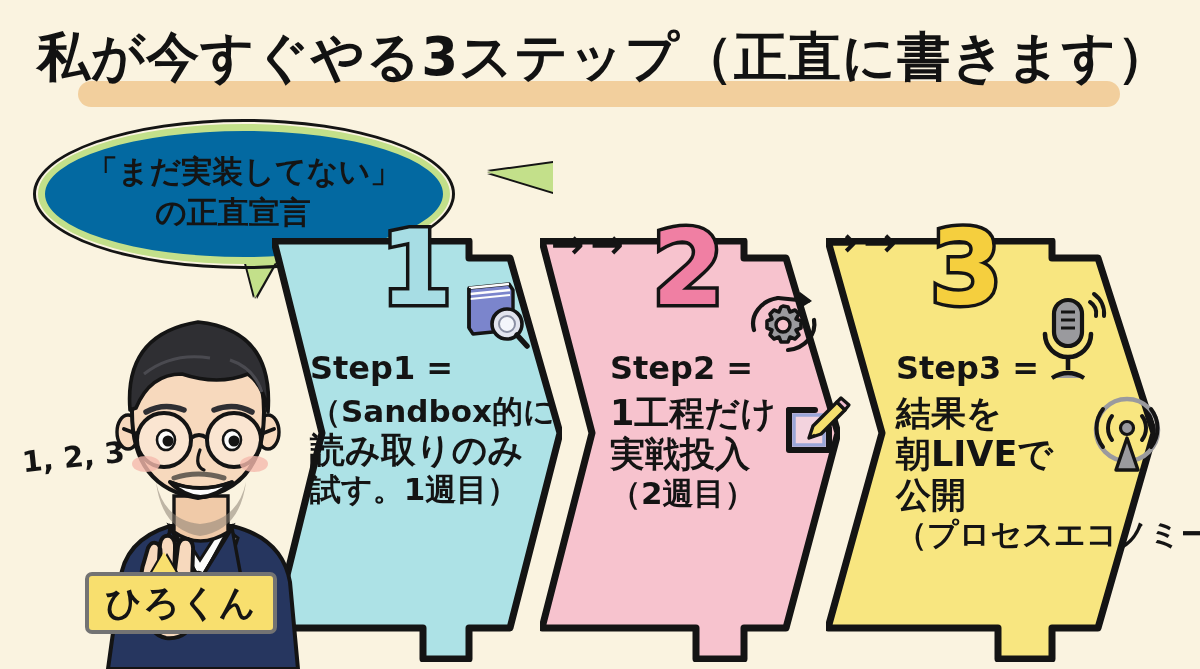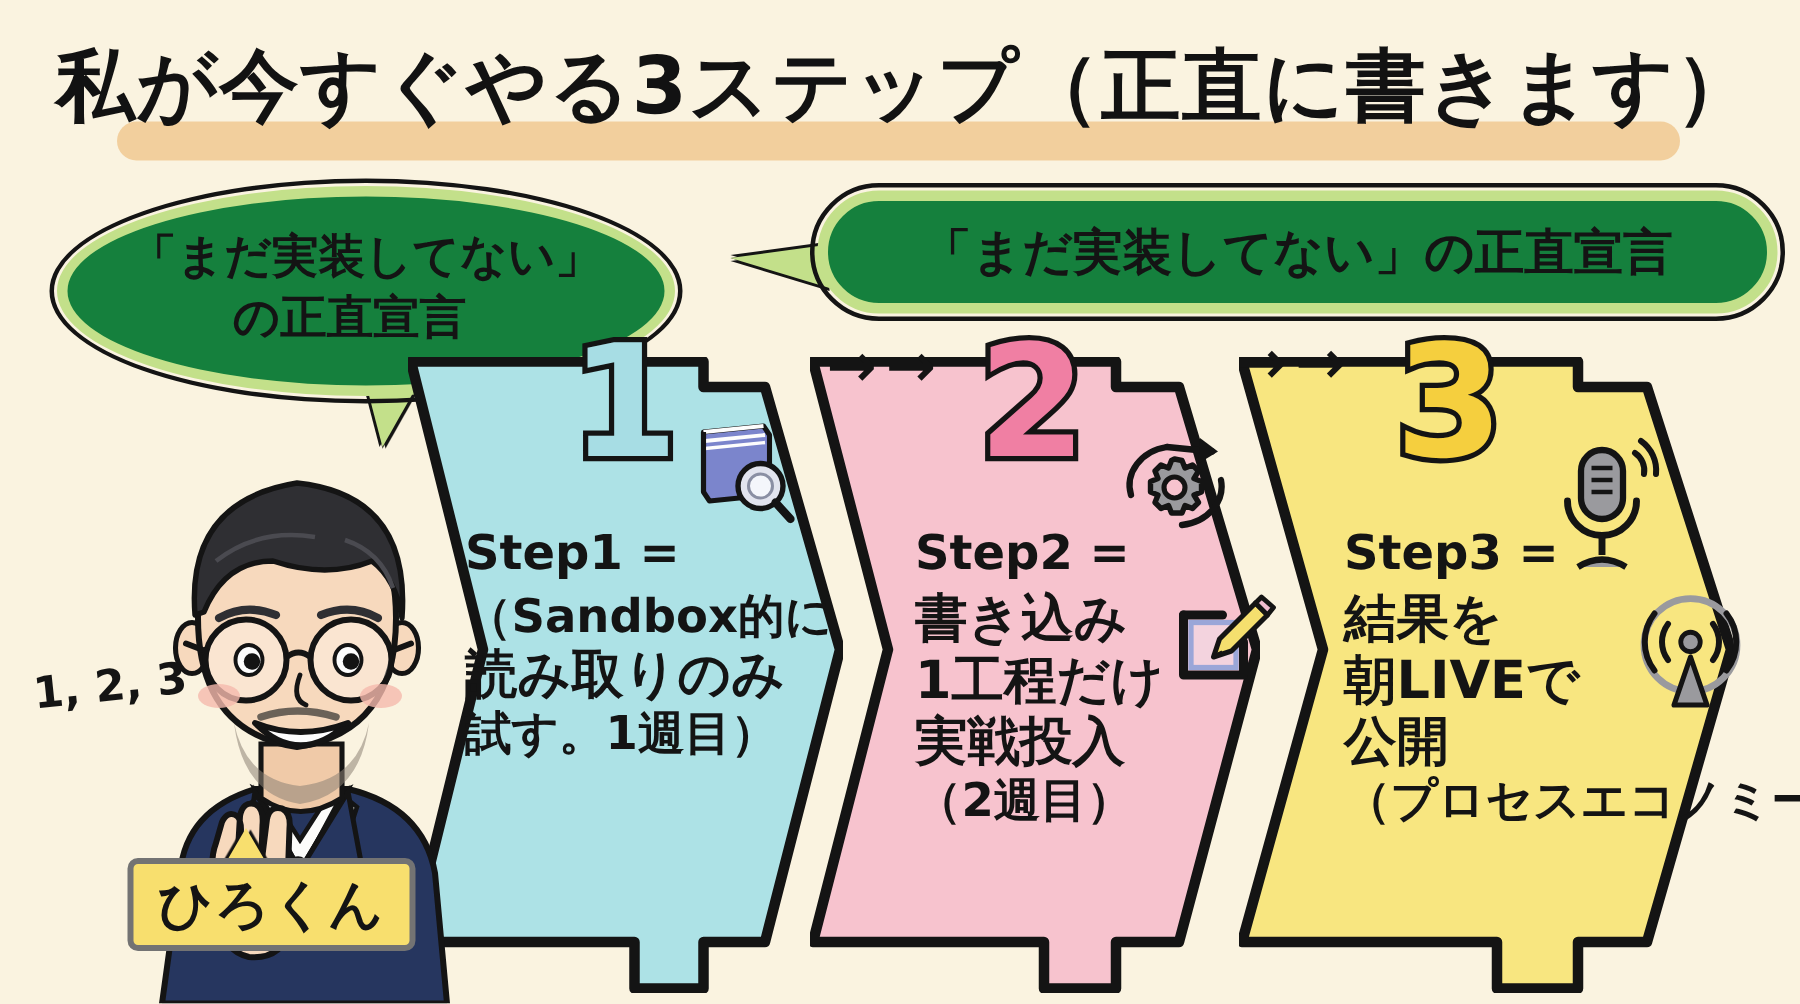--- a/index.html
+++ b/index.html
@@ -49,21 +49,21 @@
     font-weight: 700;
     color: #121212;
     letter-spacing: 1px;
     font-family: "DejaVu Sans", "Liberation Sans", sans-serif;
     white-space: nowrap;
   }
 
   
   .bubble {
     position: absolute;
-    background: #15803d;
+    background: #0369a1;
     border: 7px solid #c3e08a;
     outline: 3px solid #141414;
     outline-offset: 2px;
   }
 
   #bubble-left {
     left: 38px;
     top: 124px;
     width: 412px;
     height: 140px;
@@ -274,23 +274,20 @@
     <div id="title-text">私が今すぐやる3ステップ（正直に書きます）</div>
   </div>
 
   <div id="bubble-left-tail"></div>
   <div id="bubble-left" class="bubble">
     <div class="bline l1">「まだ実装してない」</div>
     <div class="bline l2">の正直宣言</div>
   </div>
 
   <div id="bubble-right-tail"></div>
-  <div id="bubble-right" class="bubble">
-    <div class="bline">「まだ実装してない」の正直宣言</div>
-  </div>
 
   <div id="step1" class="step">
     <div class="shape"></div>
     <div class="outline">
       <svg viewBox="0 0 290 424" preserveAspectRatio="none">
         <path d="M2,3 L197,3 L197,20 L238,20 L288,195 L238,390 L197,390 L197,421 L151,421 L151,390 L2,390 L50,195 Z" fill="none" stroke="#141414" stroke-width="7" stroke-linejoin="round" stroke-linecap="round"></path>
       </svg>
     </div>
     <div class="step-num">1</div>
     <div class="step-body">
@@ -304,21 +301,20 @@
   <div id="step2" class="step">
     <div class="shape"></div>
     <div class="outline">
       <svg viewBox="0 0 300 424" preserveAspectRatio="none">
         <path d="M2,3 L204,3 L204,20 L246,20 L298,195 L246,390 L204,390 L204,421 L156,421 L156,390 L2,390 L52,195 Z" fill="none" stroke="#141414" stroke-width="7" stroke-linejoin="round" stroke-linecap="round"></path>
       </svg>
     </div>
     <div class="step-num">2</div>
     <div class="step-body">
       <div class="ln head">Step2 =</div>
-      <div class="ln main">書き込み</div>
       <div class="ln main">1工程だけ</div>
       <div class="ln main">実戦投入</div>
       <div class="ln note">（2週目）</div>
     </div>
   </div>
 
   <div id="step3" class="step">
     <div class="shape"></div>
     <div class="outline">
       <svg viewBox="0 0 330 424" preserveAspectRatio="none">

